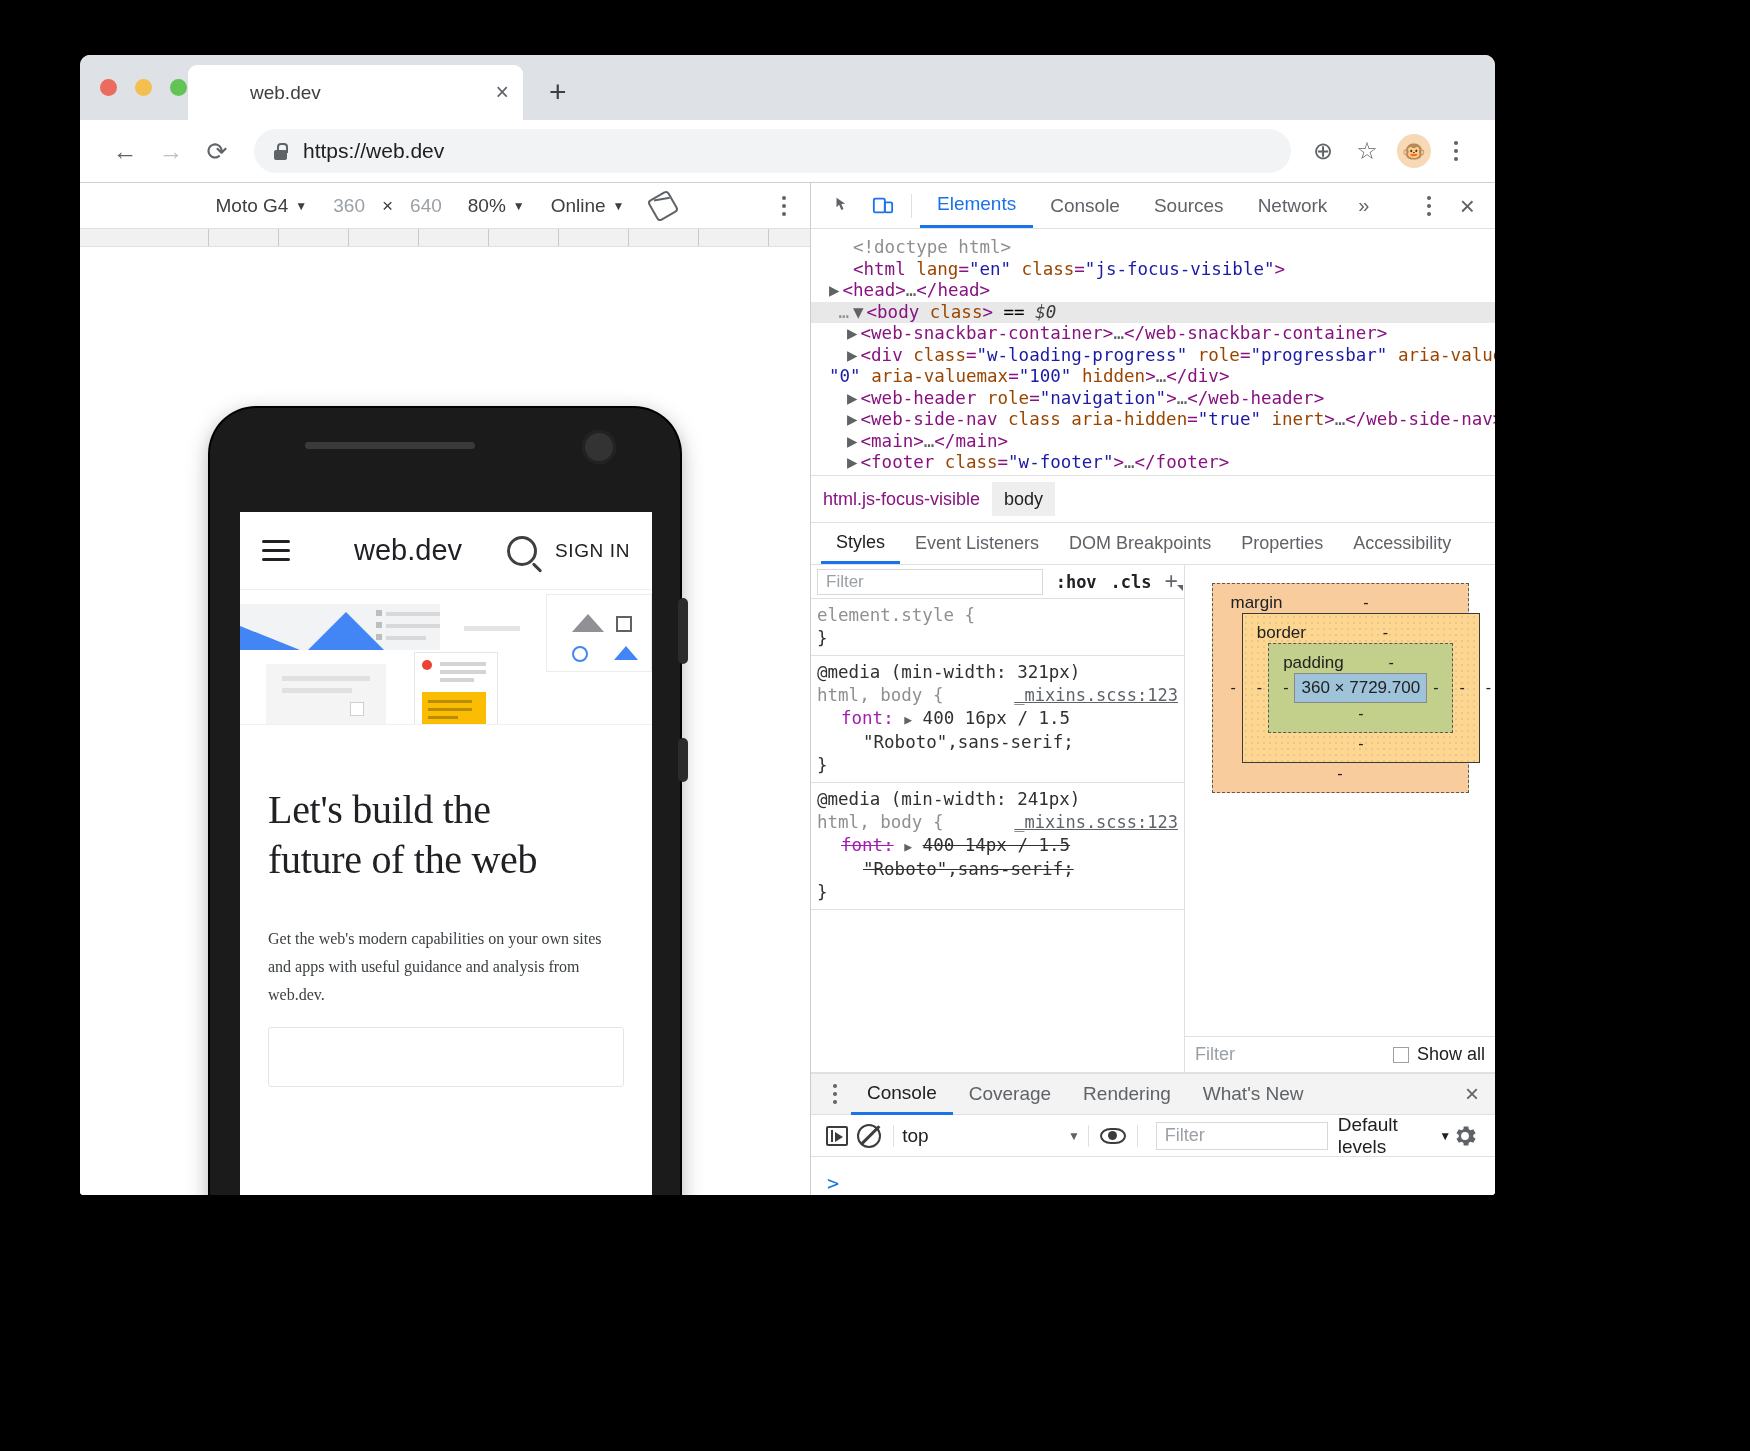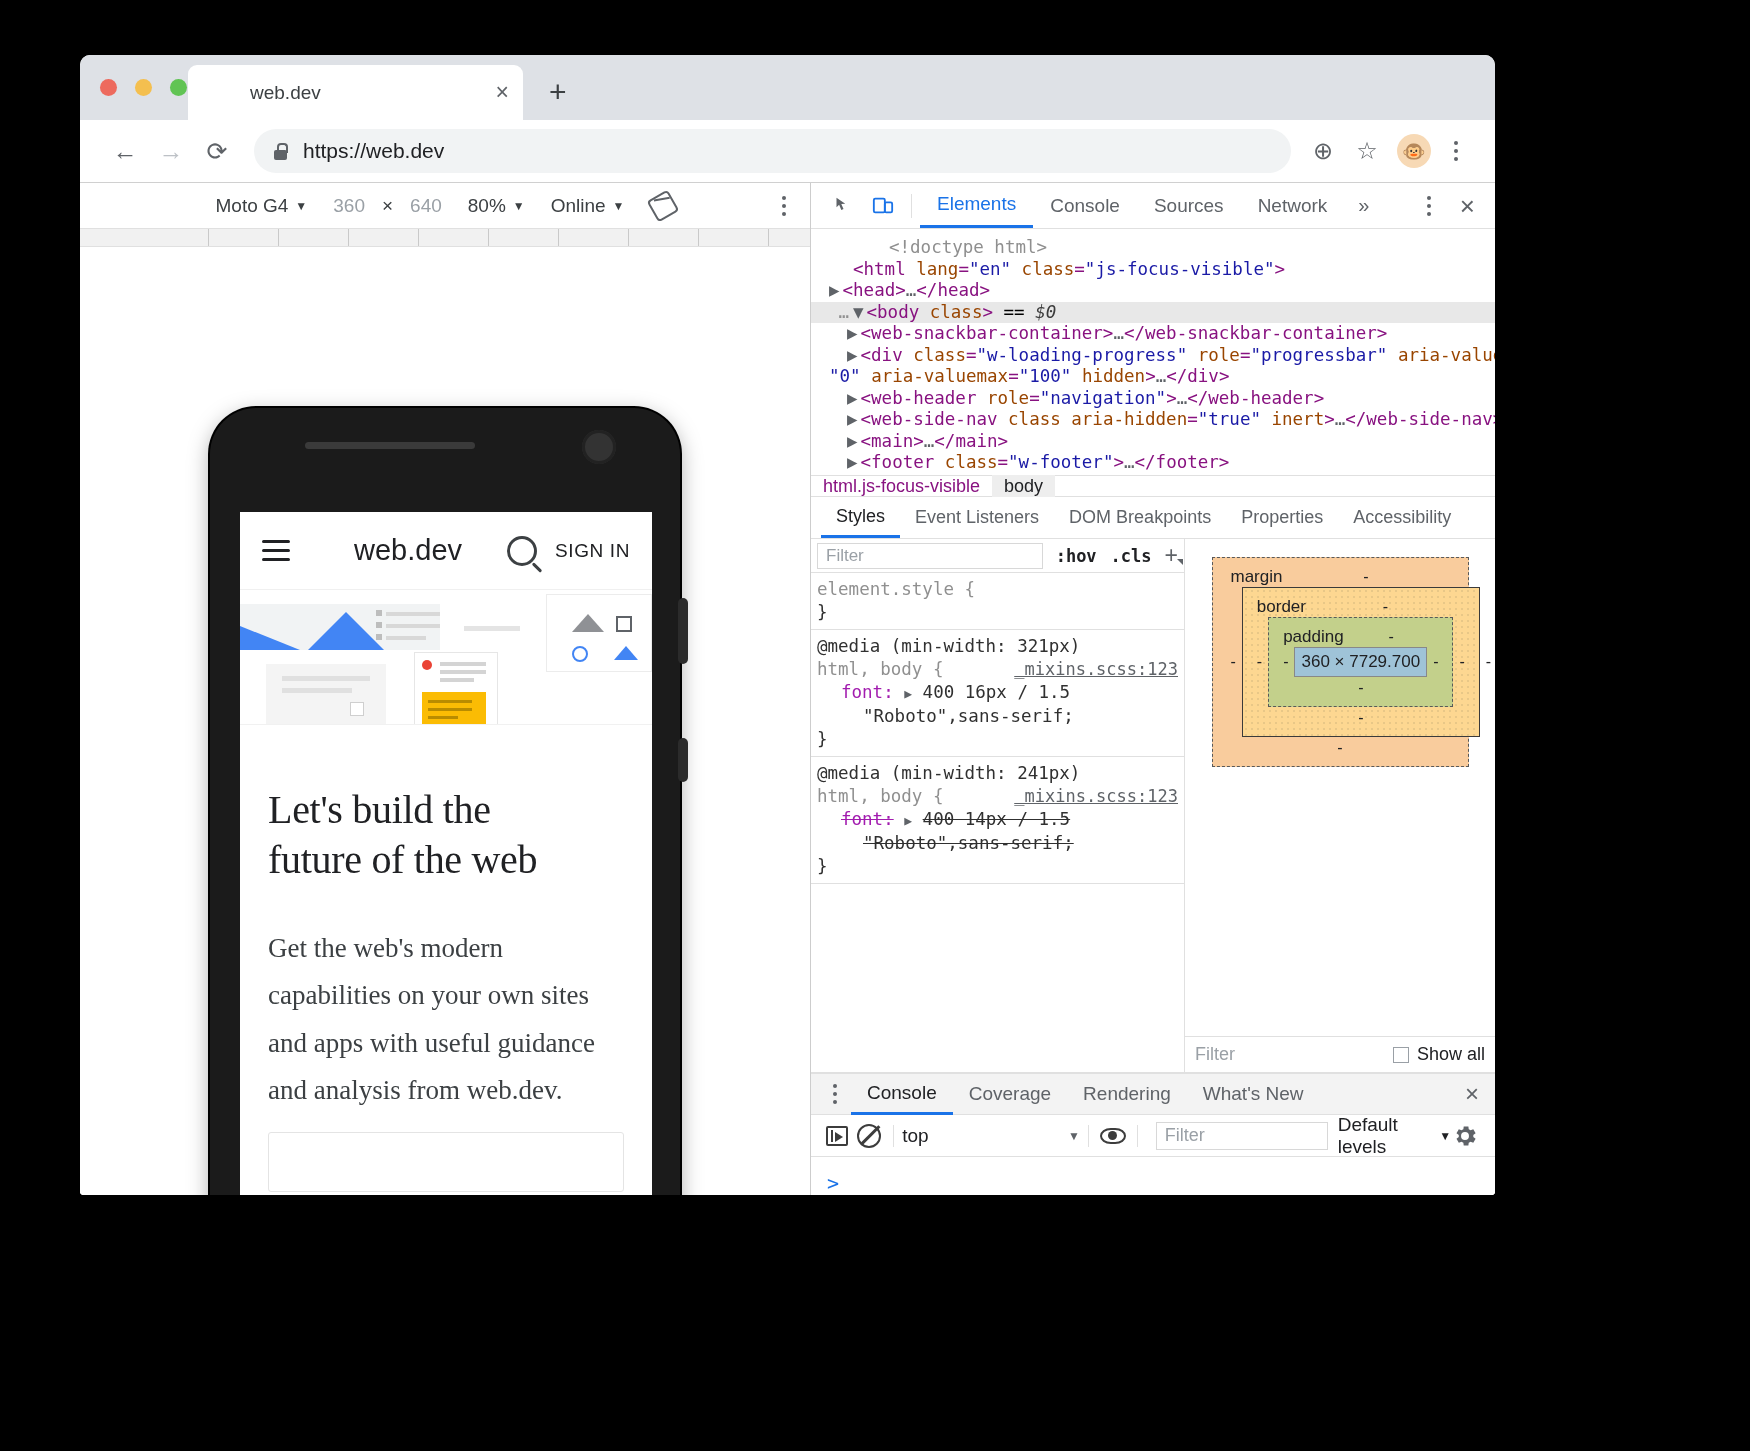--- a/index.html
+++ b/index.html
@@ -118,21 +118,21 @@
   .wd-search { width: 30px; height: 30px; border: 3px solid #3c4043; border-radius: 50%; position: relative; cursor:pointer; flex:0 0 auto; }
   .wd-search::after { content:""; position:absolute; right:-9px; bottom:-6px; width:12px; height:3px; background:#3c4043; transform: rotate(45deg); border-radius:2px; }
   .wd-signin { font-size: 19px; color:#202124; letter-spacing:.6px; cursor:pointer; white-space:nowrap; }
 
   .wd-hero-img { height: 135px; background:#fff; position: relative; overflow:hidden; border-bottom:1px solid #f1f1f1; }
   .hb { position:absolute; background:#f1f3f4; }
   .tri { position:absolute; width:0; height:0; }
 
   .wd-hero { padding: 60px 28px 0; font-family: Liberation Serif, serif; }
   .wd-h1 { font-size: 40px; line-height: 1.25; color:#202124; font-weight:400; letter-spacing:-.3px; }
-  .wd-p { margin-top: 40px; font-size: 27px; line-height: 1.75; color:#3c4043; }
+  .wd-p { margin-top: 40px; font-size: 16px; line-height: 1.75; color:#3c4043; }
   .wd-cta {
     margin-top: 48px; height: 72px; background: #3023f0;
     color:#fff; font-size: 19px; letter-spacing: 1.2px;
     display:flex; align-items:center; justify-content:center; cursor:pointer;
   }
   .wd-card { margin-top: 18px; height: 60px; border:1px solid #e4e4e4; border-radius:3px; background:#fff; }
   .scroll-nub { position:absolute; right:-8px; width:10px; background:#2b2b2b; border-radius:5px; }
 
   
   .dt-tabbar { height: 46px; display:flex; align-items:center; border-bottom:1px solid #e0e0e0; background:#fff; padding-left: 12px; gap: 0; }
@@ -149,29 +149,29 @@
     flex: 0 0 auto; height: 246px; overflow:hidden; padding: 8px 0 0 0;
     font-family: "DejaVu Sans Mono", monospace; font-size: 17.5px; line-height: 21.5px;
     position: relative; background:#fff;
   }
   .dom-line { padding-left: 14px; white-space: nowrap; display:flex; }
   .dom-line .gutter { width: 28px; flex:0 0 auto; color:#919191; text-align:right; padding-right:4px; }
   .dom-line.sel { background:#e8e8e8; }
   .tw { color:#881280; }
   .an { color:#994500; }
   .av { color:#1a1aa6; }
-  .cm { color:#8f8f8f;margin-left:36px; }
+  .cm { color:#8f8f8f; }
   .pl { color:#5f6368; }
   .tri-c { color:#5f6368; margin-right: 3px; }
   .dollar { color:#3c3c3c; font-style: italic; }
   .indent1 { padding-left: 18px; flex-direction: column; }
   .indent2 { padding-left: 36px; flex-direction: column; }
 
   
-  .crumbs { height: 22px; border-top:1px solid #e0e0e0; border-bottom:1px solid #e0e0e0; display:flex; align-items:center; background:#fff; }
+  .crumbs { height: 48px; border-top:1px solid #e0e0e0; border-bottom:1px solid #e0e0e0; display:flex; align-items:center; background:#fff; }
   .crumb { padding: 0 12px; height:34px; display:flex; align-items:center; font-size: 18px; cursor:pointer; }
   .crumb.html { color:#881280; }
   .crumb.active { background:#eee; color:#202124; }
 
   
   .sub-tabbar { height: 42px; display:flex; align-items:center; border-bottom:1px solid #e0e0e0; background:#fff; padding-left: 10px; }
   .sub-tab { padding: 0 15px; height: 41px; display:flex; align-items:center; font-size: 18px; color:#5f6368; cursor:pointer; white-space:nowrap; }
   .sub-tab.active { color:#202124; border-bottom: 3px solid #1a73e8; }
 
   .styles-row { display:flex; flex: 1 1 auto; min-height:0; border-bottom: 1px solid #e0e0e0; }

